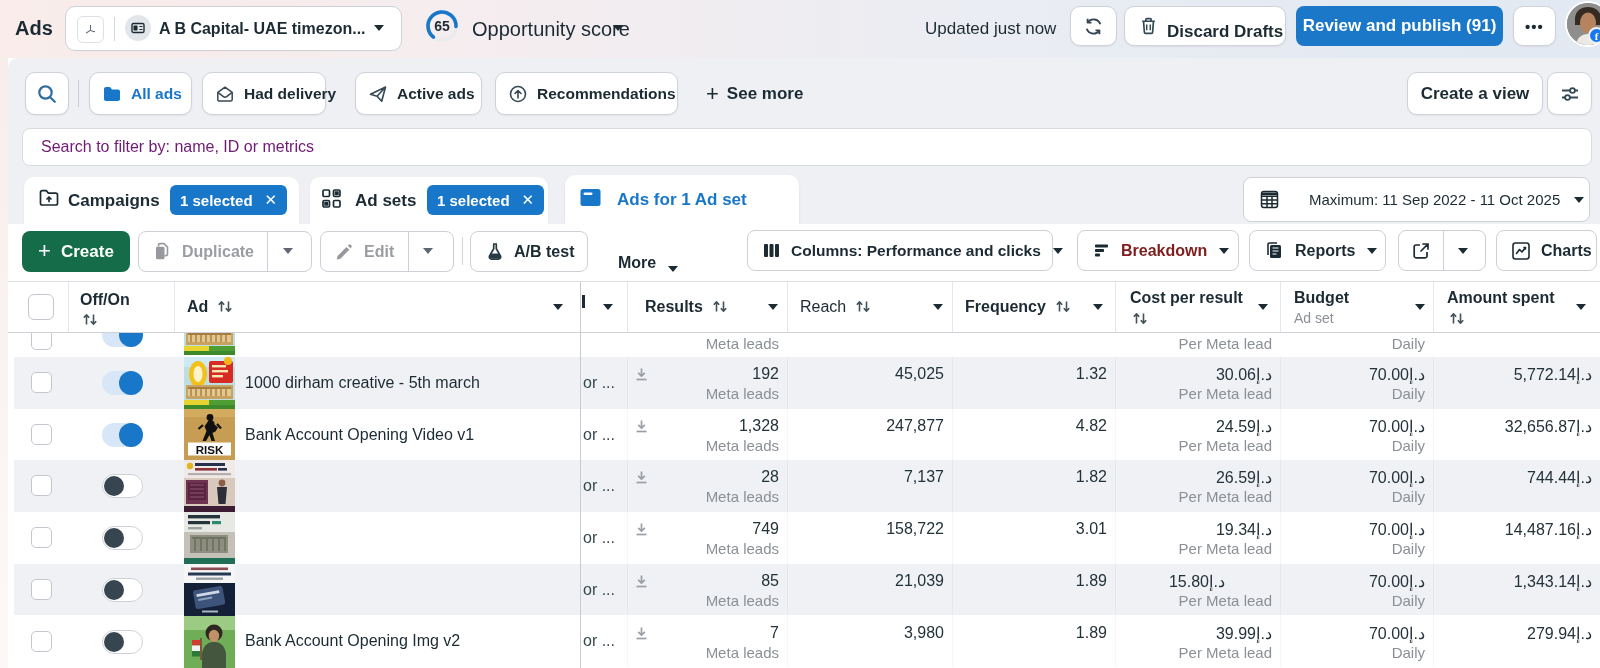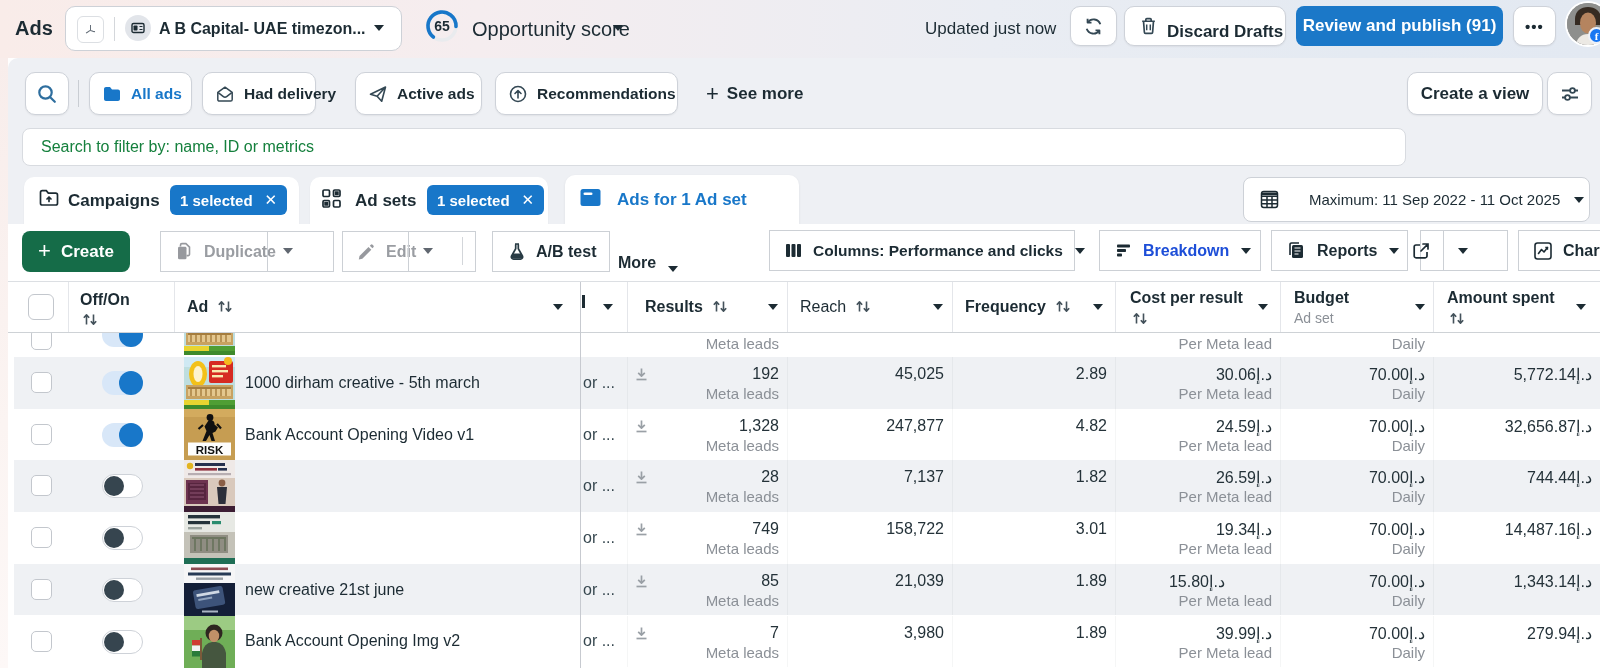--- a/index.html
+++ b/index.html
@@ -1,18 +1,18 @@
 <!DOCTYPE html>
 <html><head><meta charset="utf-8">
 <style>
 *{margin:0;padding:0;box-sizing:border-box;font-family:"Liberation Sans",sans-serif;white-space:nowrap;}
 html,body{width:1600px;height:668px;overflow:hidden;background:#fff;}
 .ab{position:absolute;}
 .btn{background:#fff;border:1px solid #ced2d9;border-radius:10px;box-shadow:0 1px 2px rgba(0,0,0,.06);}
-.tbtn{background:#fff;border:1px solid #ccd0d5;border-radius:0;margin-left:22px;}
+.tbtn{background:#fff;border:1px solid #ccd0d5;border-radius:8px;}
 .cr{display:inline-block;width:0;height:0;border:5px solid transparent;border-top:6px solid #1c2b33;border-bottom:none;}
 .crg{border-top-color:#606770;}
 .carr{line-height:0;font-size:0;}
 svg,.cr{flex-shrink:0;}
 .num{font-size:16px;color:#243239;text-align:right;}
 .sub{font-size:15px;color:#8b9097;text-align:right;}
 .chip{background:#1877c9;border-radius:6px;color:#fff;height:30px;display:flex;align-items:center;padding:0 10px;font-size:15px;font-weight:bold;}
 </style></head><body>
 <div class="ab" style="left:0px;top:0px;width:1600px;height:58px;background:linear-gradient(90deg,#f9ece9 0%,#f5edef 30%,#eaedf3 62%,#e4eaf2 85%,#e3e9f2 100%);"></div>
 <div class="ab" style="left:0px;top:58px;width:8px;height:610px;background:linear-gradient(180deg,#f8edeb,#fbf4f2 60%,#fdf8f7);"></div>
@@ -73,21 +73,21 @@
       <path d="M14.2 14.2l4.6 4.6" stroke-linecap="round"></path>
     </svg>
   </div>
 <div class="ab" style="left:78px;top:80px;width:1px;height:27px;background:#c9cdd3;"></div>
 <div class="ab btn" style="left:89px;top:72px;width:103px;height:43px;display:flex;align-items:center;padding-left:12px;">
     <svg width="20" height="20" viewBox="0 0 20 20">
       <path d="M2 5c0-1.1.9-2 2-2h4l2 2.5h6c1.1 0 2 .9 2 2V15c0 1.1-.9 2-2 2H4c-1.1 0-2-.9-2-2z" fill="#1877c9"></path>
     </svg>
     <span style="font-size:15.5px;font-weight:bold;color:#1877c9;margin-left:9px;">All ads</span>
   </div>
-<div class="ab btn" style="left:202px;top:72px;width:114px;height:43px;display:flex;align-items:center;padding-left:12px;">
+<div class="ab btn" style="left:202px;top:72px;width:124px;height:43px;display:flex;align-items:center;padding-left:12px;">
     <svg width="20" height="20" viewBox="0 0 20 20" fill="none" stroke="#344854" stroke-width="1.5" stroke-linejoin="round">
       <path d="M2.8 8.3L10 3.2l7.2 5.1v7.2a1.6 1.6 0 0 1-1.6 1.6H4.4a1.6 1.6 0 0 1-1.6-1.6z"></path>
       <path d="M3.2 8.6l5.2 4.1a2.6 2.6 0 0 0 3.2 0l5.2-4.1"></path>
     </svg>
     <span style="font-size:15.5px;font-weight:600;color:#1c2b33;margin-left:9px;">Had delivery</span>
   </div>
 <div class="ab btn" style="left:355px;top:72px;width:127px;height:43px;display:flex;align-items:center;padding-left:12px;">
     <svg width="20" height="20" viewBox="0 0 20 20" fill="none" stroke="#344854" stroke-width="1.6" stroke-linejoin="round">
       <path d="M2.5 10.2L17.5 3l-3.8 14.2-4.6-5zM9.1 12.2l8.4-9.2"></path>
     </svg>
@@ -105,21 +105,21 @@
     <span style="font-weight:600;">See more</span>
   </div>
 <div class="ab btn" style="left:1407px;top:72px;width:136px;height:43px;display:flex;align-items:center;justify-content:center;font-size:17px;font-weight:600;color:#1c2b33;">Create a view</div>
 <div class="ab btn" style="left:1547px;top:72px;width:45px;height:43px;display:flex;align-items:center;justify-content:center;">
     <svg width="20" height="20" viewBox="0 0 20 20" fill="none" stroke="#344854" stroke-width="1.8">
       <path d="M2 6.5h16M2 13.5h16"></path>
       <circle cx="12.5" cy="6.5" r="2.4" fill="#fff"></circle>
       <circle cx="7.5" cy="13.5" r="2.4" fill="#fff"></circle>
     </svg>
   </div>
-<div class="ab" style="left:22px;top:128px;width:1384px;height:38px;background:#fff;border:1px solid #d8dbe0;border-radius:8px;display:flex;align-items:center;padding-left:18px;font-size:16px;color:#15803d;">Search to filter by: name, ID or metrics</div>
+<div class="ab" style="left:22px;top:128px;width:1570px;height:38px;background:#fff;border:1px solid #d8dbe0;border-radius:8px;display:flex;align-items:center;padding-left:18px;font-size:16px;color:#701a75;">Search to filter by: name, ID or metrics</div>
 <div class="ab" style="left:24px;top:177px;width:275px;height:47px;background:#fff;border-radius:10px 10px 0 0;box-shadow:0 1px 2px rgba(0,0,0,.05);"></div>
 <div class="ab" style="left:38px;top:187px;"><svg width="22" height="22" viewBox="0 0 22 22" fill="none" stroke="#1c2b33" stroke-width="1.7">
       <path d="M2.5 5.5c0-1 .8-1.8 1.8-1.8h4l2 2.4h7.4c1 0 1.8.8 1.8 1.8v8.3c0 1-.8 1.8-1.8 1.8H4.3c-1 0-1.8-.8-1.8-1.8z"></path>
       <path d="M11 14.5v-4M9 12l2-2 2 2" stroke-linecap="round" stroke-linejoin="round"></path>
     </svg></div>
 <div class="ab" style="left:68px;top:177px;height:47px;display:flex;align-items:center;font-size:17px;font-weight:bold;color:#1c2b33;">Campaigns</div>
 <div class="ab" style="left:170px;top:185px;">
     <div class="chip">1 selected<span style="margin-left:12px;font-weight:400;font-size:15px;">✕</span></div>
   </div>
 <div class="ab" style="left:310px;top:177px;width:238px;height:47px;background:#fff;border-radius:10px 10px 0 0;box-shadow:0 1px 2px rgba(0,0,0,.05);"></div>
@@ -193,21 +193,21 @@
     </svg>
     <span style="font-size:15.5px;font-weight:600;color:#1c2b33;margin-left:11px;">Columns: Performance and clicks</span>
     <span class="cr" style="margin-left:12px;"></span>
   </div>
 <div class="ab tbtn" style="left:1077px;top:230px;width:162px;height:41px;display:flex;align-items:center;padding-left:15px;">
     <svg width="17" height="17" viewBox="0 0 17 17" fill="#1c2b33">
       <rect x="2" y="2.5" width="13" height="3" rx="0.8"></rect>
       <rect x="2" y="7" width="9" height="3" rx="0.8"></rect>
       <rect x="2" y="11.5" width="5" height="3" rx="0.8"></rect>
     </svg>
-    <span style="font-size:16px;font-weight:600;color:#1d4ed8;margin-left:11px;">Breakdown</span>
+    <span style="font-size:16px;font-weight:600;color:#7f1d1d;margin-left:11px;">Breakdown</span>
     <span class="cr" style="margin-left:12px;"></span>
   </div>
 <div class="ab tbtn" style="left:1249px;top:230px;width:137px;height:41px;display:flex;align-items:center;padding-left:15px;">
     <svg width="19" height="19" viewBox="0 0 19 19">
       <rect x="5" y="4" width="11" height="13" rx="1.5" fill="#1c2b33"></rect>
       <path d="M3 14V3.5A1.5 1.5 0 0 1 4.5 2H12" fill="none" stroke="#1c2b33" stroke-width="1.6"></path>
       <path d="M7.5 7h6M7.5 10h6M7.5 13h4" stroke="#fff" stroke-width="1.2"></path>
     </svg>
     <span style="font-size:16px;font-weight:600;color:#1c2b33;margin-left:11px;">Reports</span>
     <span class="cr" style="margin-left:12px;"></span>
@@ -356,21 +356,21 @@
       </svg></div>
 <div style="position:absolute;left:245px;top:24.0px;height:51.7px;display:flex;align-items:center;font-size:16px;color:#1c2b33;">1000 dirham creative - 5th march</div>
 <div style="position:absolute;left:583px;top:24.0px;height:51.7px;display:flex;align-items:center;font-size:16px;color:#374850;">or ...</div>
 <div style="position:absolute;left:633px;top:33.0px;"><svg width="17" height="17" viewBox="0 0 17 17" fill="none" stroke="#9aa0a6" stroke-width="1.7">
         <path d="M8.5 2.5v7M5.2 6.8l3.3 3.3 3.3-3.3" stroke-linejoin="round"></path>
         <path d="M3.5 13.5h10"></path>
       </svg></div>
 <div class="num" style="position:absolute;left:659px;top:32.0px;width:120px;">192</div>
 <div class="sub" style="position:absolute;left:659px;top:52.0px;width:120px;">Meta leads</div>
 <div class="num" style="position:absolute;left:814px;top:32.0px;width:130px;">45,025</div>
-<div class="num" style="position:absolute;left:987px;top:32.0px;width:120px;">2.89</div>
+<div class="num" style="position:absolute;left:987px;top:32.0px;width:120px;">1.32</div>
 <div class="num" style="position:absolute;left:1122px;top:32.0px;width:150px;">30.06د.إ</div>
 <div class="sub" style="position:absolute;left:1122px;top:52.0px;width:150px;">Per Meta lead</div>
 <div class="num" style="position:absolute;left:1305px;top:32.0px;width:120px;">70.00د.إ</div>
 <div class="sub" style="position:absolute;left:1305px;top:52.0px;width:120px;">Daily</div>
 <div class="num" style="position:absolute;left:1432px;top:32.0px;width:160px;">5,772.14د.إ</div>
 <div style="position:absolute;left:14px;top:75.7px;width:1586px;height:51.7px;background:#fff;"></div>
 <div style="position:absolute;left:627px;top:75.7px;width:1px;height:51.7px;background:rgba(28,43,51,0.045);"></div>
 <div style="position:absolute;left:787px;top:75.7px;width:1px;height:51.7px;background:rgba(28,43,51,0.045);"></div>
 <div style="position:absolute;left:952px;top:75.7px;width:1px;height:51.7px;background:rgba(28,43,51,0.045);"></div>
 <div style="position:absolute;left:1115px;top:75.7px;width:1px;height:51.7px;background:rgba(28,43,51,0.045);"></div>
@@ -500,21 +500,20 @@
         <rect x="7" y="3.5" width="37" height="2.6" fill="#8c4a52"></rect>
           <rect x="4" y="8.5" width="43" height="3" fill="#273a55"></rect>
           <rect x="12" y="13.5" width="27" height="2.4" fill="#9aa0a5"></rect>
         <rect x="0" y="19" width="51" height="33" fill="#141f38"></rect>
         <rect x="10" y="24" width="30" height="19" rx="2.5" transform="rotate(-10 25 33)" fill="#3d537a"></rect>
         <rect x="13" y="28" width="23" height="3" transform="rotate(-10 25 33)" fill="#cfd8e4"></rect>
         <rect x="14" y="33" width="14" height="2" transform="rotate(-10 25 33)" fill="#8fa2bd"></rect>
         <rect x="18" y="46.5" width="16" height="2" fill="#aab4c4"></rect>
         </g>
       </svg></div>
-<div style="position:absolute;left:245px;top:230.8px;height:51.7px;display:flex;align-items:center;font-size:16px;color:#1c2b33;">new creative 21st june</div>
 <div style="position:absolute;left:583px;top:230.8px;height:51.7px;display:flex;align-items:center;font-size:16px;color:#374850;">or ...</div>
 <div style="position:absolute;left:633px;top:239.8px;"><svg width="17" height="17" viewBox="0 0 17 17" fill="none" stroke="#9aa0a6" stroke-width="1.7">
         <path d="M8.5 2.5v7M5.2 6.8l3.3 3.3 3.3-3.3" stroke-linejoin="round"></path>
         <path d="M3.5 13.5h10"></path>
       </svg></div>
 <div class="num" style="position:absolute;left:659px;top:238.8px;width:120px;">85</div>
 <div class="sub" style="position:absolute;left:659px;top:258.8px;width:120px;">Meta leads</div>
 <div class="num" style="position:absolute;left:814px;top:238.8px;width:130px;">21,039</div>
 <div class="num" style="position:absolute;left:987px;top:238.8px;width:120px;">1.89</div>
 <div class="num" style="position:absolute;left:1122px;top:238.8px;width:150px;text-align:center;">15.80د.إ</div>

